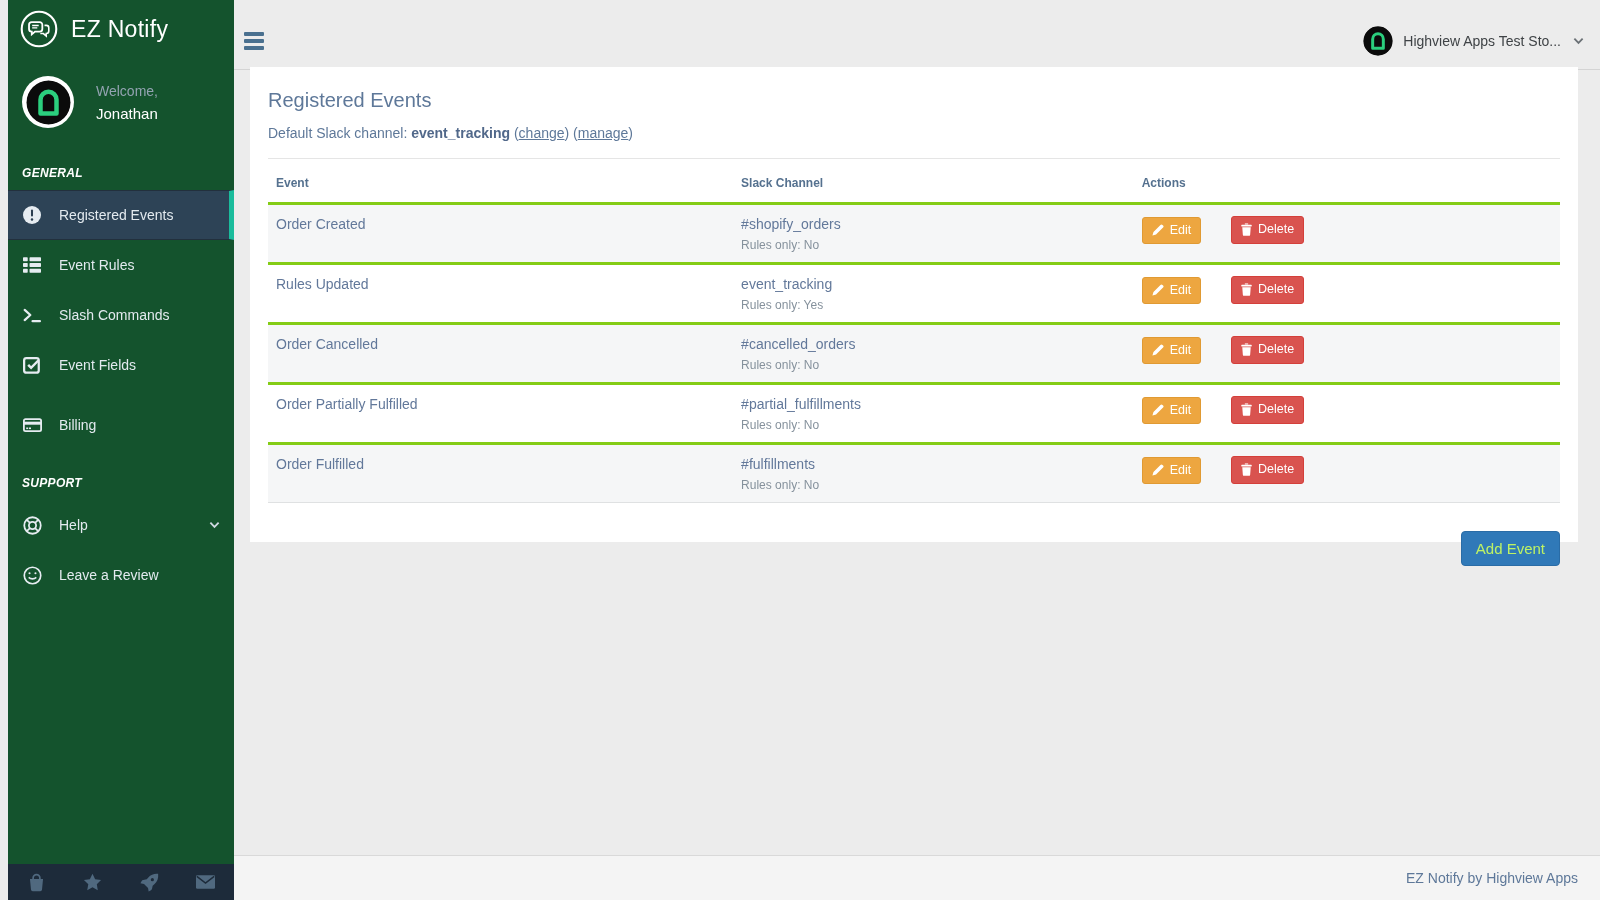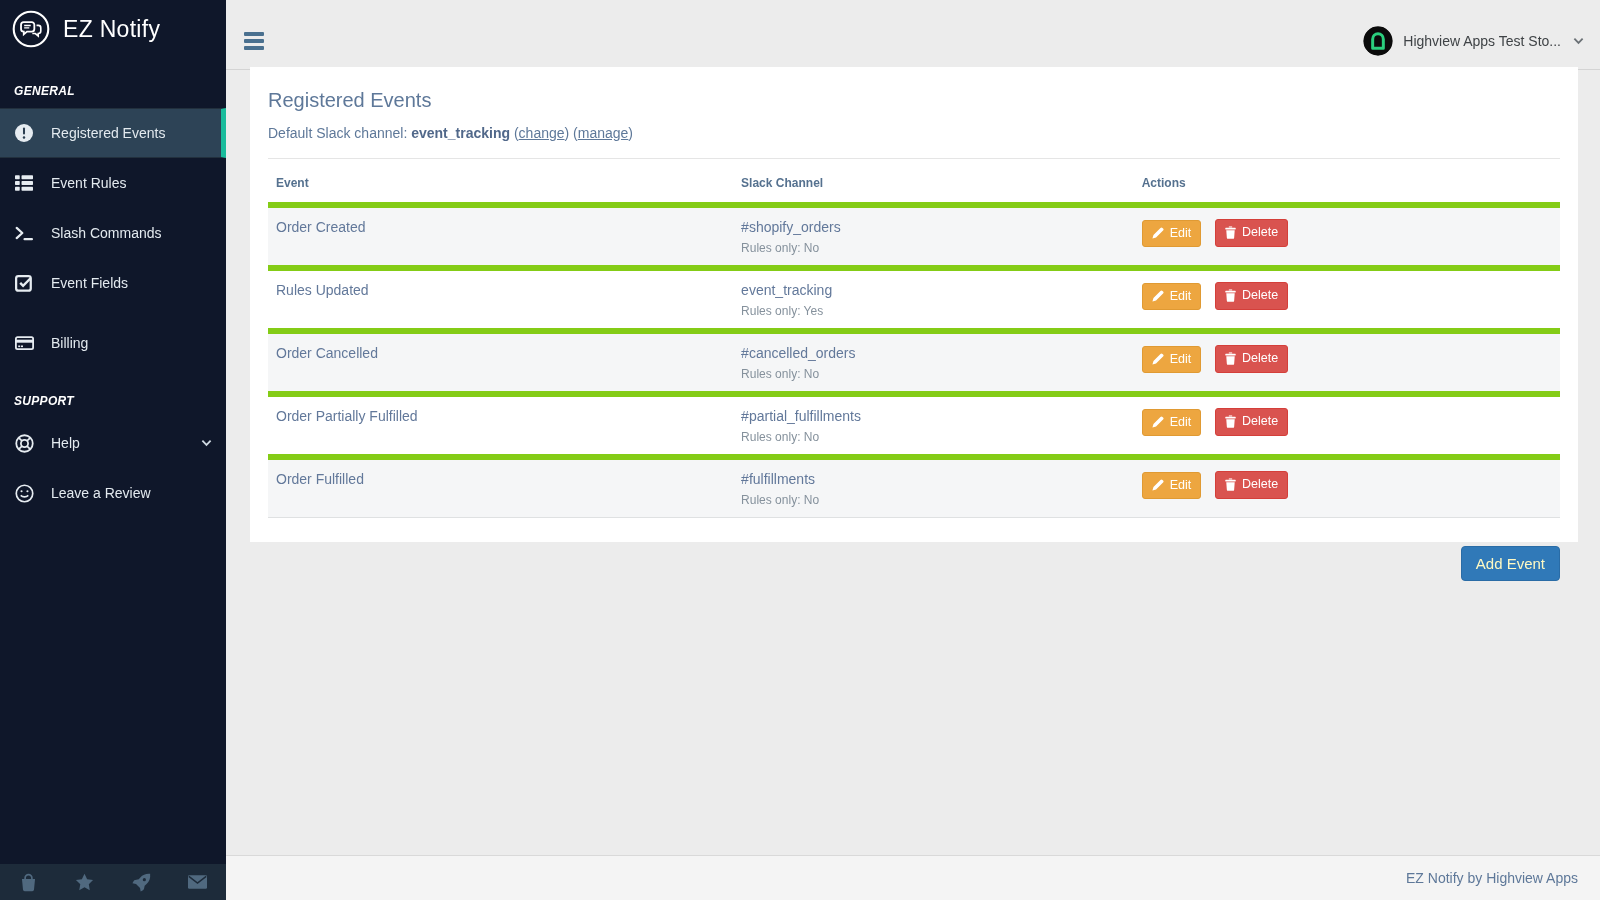--- a/index.html
+++ b/index.html
@@ -6,22 +6,22 @@
   html,body { margin:0; padding:0; }
   body {
     width:1600px; height:900px; overflow:hidden; position:relative;
     font-family:"Liberation Sans", sans-serif;
     background:#ececec; color:#333;
   }
   a { text-decoration:none; color:inherit; }
 
   
   .sidebar {
-    position:absolute; left:0; top:0; bottom:0; width:226px;
-    background:#0f172a; color:#dfe6ec; z-index:2;
+    position:absolute; left:8px; top:0; bottom:0; width:226px;
+    background:#14532d; color:#dfe6ec; z-index:2;
   }
   .brand { display:flex; align-items:center; gap:13px; padding:10px 12px; height:58px; }
   .brand-title { color:#fff; font-size:23px; letter-spacing:.3px; }
   .user { display:flex; align-items:center; gap:22px; padding:18px 12px 12px 14px; }
   .avatar-ring { width:52px; height:52px; border-radius:50%; background:#fff;
     display:flex; align-items:center; justify-content:center; flex:none; }
   .avatar-ring .logo { width:45px; height:45px; border-radius:50%; overflow:hidden; }
   .welcome { color:#93a3b1; font-size:14px; margin-bottom:6px; }
   .username { color:#ffffff; font-size:15px; }
 
@@ -66,36 +66,36 @@
   .subtitle { margin-top:13px; font-size:14px; color:#5e7899; }
   .subtitle b { color:#51688a; }
   .subtitle a { color:#5e7899; text-decoration:underline; cursor:pointer; }
   .card hr { border:none; border-top:1px solid #e5e5e5; margin:17px 0 0 0; }
 
   table.events { width:100%; border-collapse:collapse; margin-top:2px; }
   table.events th {
     text-align:left; font-size:12px; color:#55718f; padding:15px 8px 12px 8px; font-weight:bold;
   }
   table.events td {
-    padding:11px 8px 10px 8px; border-top:6px solid #84cc16;
+    padding:11px 8px 10px 8px; border-top:3px solid #84cc16;
     font-size:14px; color:#62789a; vertical-align:top;
   }
   table.events { border-bottom:1px solid #dfe1e2; }
   tbody tr:nth-child(odd) { background:#f5f6f7; }
   .rules { font-size:12px; color:#85919c; margin-top:6px; }
 
   .btn { display:inline-flex; align-items:center; gap:6px; border-radius:3px;
     font-size:12.5px; color:#fff; padding:4px 9px; cursor:pointer;
     font-family:"Liberation Sans", sans-serif; border:1px solid transparent; line-height:1.4; }
   .btn .bicon { display:flex; }
-  .btn-edit { background:#eda640; border-color:#e09a33; margin-right:10px; }
+  .btn-edit { background:#eda640; border-color:#e09a33; margin-right:26px; }
   .btn-delete { background:#d9534f; border-color:#d43f3a; }
 
   .add-row { display:flex; justify-content:flex-end; margin-top:28px; }
-  .btn-add { background:#3079b8; border:1px solid #2a6ca6; color:#fef9c3; font-size:15px;
+  .btn-add { background:#3079b8; border:1px solid #2a6ca6; color:#bef264; font-size:15px;
     padding:8px 14px; border-radius:4px; cursor:pointer; font-family:"Liberation Sans", sans-serif; }
 
   
   .footer {
     position:absolute; left:226px; right:0; bottom:0; height:45px;
     background:#f4f4f4; border-top:1px solid #d9d9d9;
     display:flex; align-items:center; justify-content:flex-end; padding-right:22px;
     color:#5e7899; font-size:14px;
   }
 </style>
@@ -108,20 +108,32 @@
       <svg viewBox="0 0 40 40" width="38" height="38" fill="none" stroke="#ffffff">
         <circle cx="20" cy="20" r="18.2" stroke-width="2.2"></circle>
         <path d="M9.5 15.5a2.8 2.8 0 0 1 2.8-2.8h8.4a2.8 2.8 0 0 1 2.8 2.8v4.4a2.8 2.8 0 0 1-2.8 2.8h-4.9l-3.4 2.9v-2.9h-.1a2.8 2.8 0 0 1-2.8-2.8z" stroke-width="1.9"></path>
         <path d="M25.8 16.2h1.9a2.6 2.6 0 0 1 2.6 2.6v3.4a2.6 2.6 0 0 1-2.6 2.6h-.1v2.6l-3-2.6h-3.2" stroke-width="1.7"></path>
         <path d="M12.8 16.3h6.9M12.8 18.9h5.4" stroke-width="1.4"></path>
       </svg>
     </span>
     <span class="brand-title">EZ Notify</span>
   </div>
 
+  <div class="user">
+    <span class="avatar-ring">
+      <span class="logo"><svg viewBox="0 0 36 36" width="100%" height="100%">
+            <circle cx="18" cy="18" r="17.6" fill="#0b0b0b"></circle>
+            <path d="M11.6 26.8V15.8a6.4 6.4 0 0 1 12.8 0v11z" fill="none" stroke="#2bcf7e" stroke-width="3.6" stroke-linejoin="round"></path>
+          </svg></span>
+    </span>
+    <span>
+      <div class="welcome">Welcome,</div>
+      <div class="username">Jonathan</div>
+    </span>
+  </div>
 
   <nav id="sidebar-nav">
   <div class="nav-section">
     <div class="nav-header">GENERAL</div>
     <div class="nav-items">
   <a class="nav-item active">
     <span class="nav-icon">
               <svg width="18" height="18" viewBox="0 0 16 16">
                 <circle cx="8" cy="8" r="8" fill="currentColor"></circle>
                 <rect x="7.1" y="3.2" width="1.8" height="6.2" rx="0.9" fill="#2b3e50"></rect>

